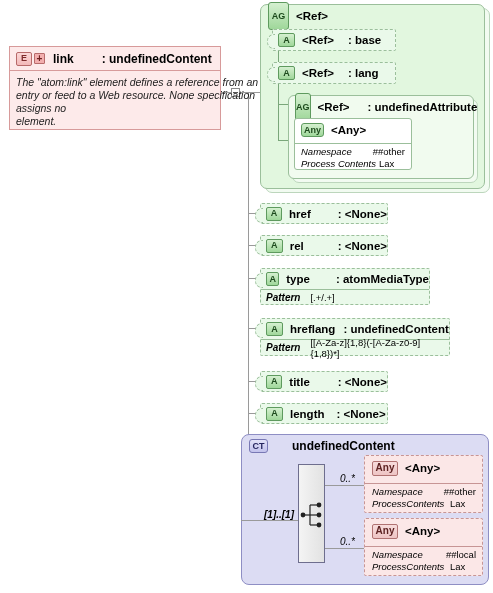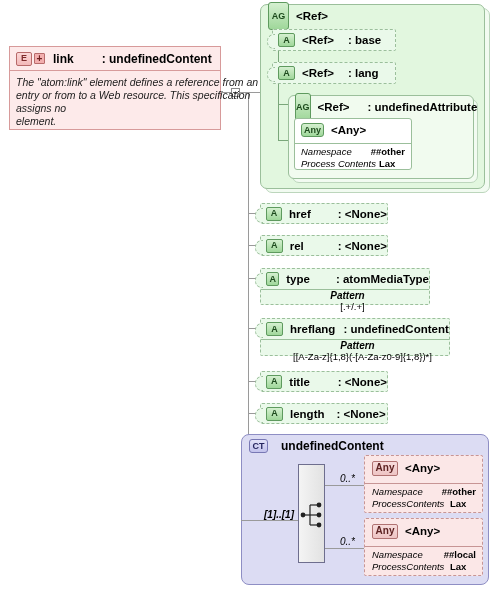--- a/index.html
+++ b/index.html
@@ -188,21 +188,20 @@
   
   .facet {
     position: absolute;
     left: 0; right: 0;
     height: 16px;
     border-top: 1px solid #9bbf9b;
     display: flex;
     align-items: center;
     padding-left: 5px;
     box-sizing: border-box;
-    flex-direction: column;
   }
   .facet-label {
     font-style: italic;
     font-size: 10px;
     font-weight: bold;
   }
   .facet-val {
     margin-left: 10px;
     font-size: 9.5px;
     font-family: "Liberation Sans", sans-serif;
@@ -254,39 +253,39 @@
   .prop-row {
     display: flex;
     line-height: 12px;
     font-size: 9.5px;
   }
   .prop-key {
     font-style: italic;
     width: 78px;
     white-space: nowrap;
   }
-  .prop-val { white-space: nowrap; font-weight: bold; }
+  .prop-val { white-space: nowrap; }
 
   
   .ct-panel {
     position: absolute;
     box-sizing: border-box;
     background: #dcdcf3;
     border: 1px solid #8e8ec4;
     border-radius: 8px;
   }
   .ct-head {
     display: flex;
     align-items: center;
     height: 22px;
     padding-left: 7px;
     box-sizing: border-box;
   }
   .ct-name {
-    margin-left: 13px;
+    margin-left: 24px;
     font-weight: bold;
     font-size: 12px;
   }
   
   .compositor {
     position: absolute;
     background: linear-gradient(to right,#f4f4f4,#e2e2e2);
     border: 1px solid #6e6e8e;
     box-sizing: border-box;
   }
@@ -338,21 +337,21 @@
 
   <div class="elem-box" style="left:9px; top:46px; width:212px; height:84px;">
     <div class="elem-head">
       <span class="badge badge-e">E</span>
       <span class="badge badge-plus">+</span>
       <span class="elem-name">link</span>
       <span class="elem-type">: undefinedContent</span>
     </div>
     <div class="elem-doc">
       <span class="ln">The "atom:link" element defines a reference from an</span>
-      <span class="ln">entry or from to a Web resource. This specification</span>
+      <span class="ln">entry or feed to a Web resource. None specification</span>
       <span class="ln">assigns no</span>
       <span class="ln">element.</span>
     </div>
   </div>
 
   <div class="ag-shadow" style="left:265px; top:8px; width:225px; height:185px;"></div>
   <div class="ag-panel" style="left:260px; top:4px; width:225px; height:185px;">
     <div class="ct-head" style="height:22px;">
       <span class="badge badge-ag">AG</span>
       <span class="nm">&lt;Ref&gt;</span>

